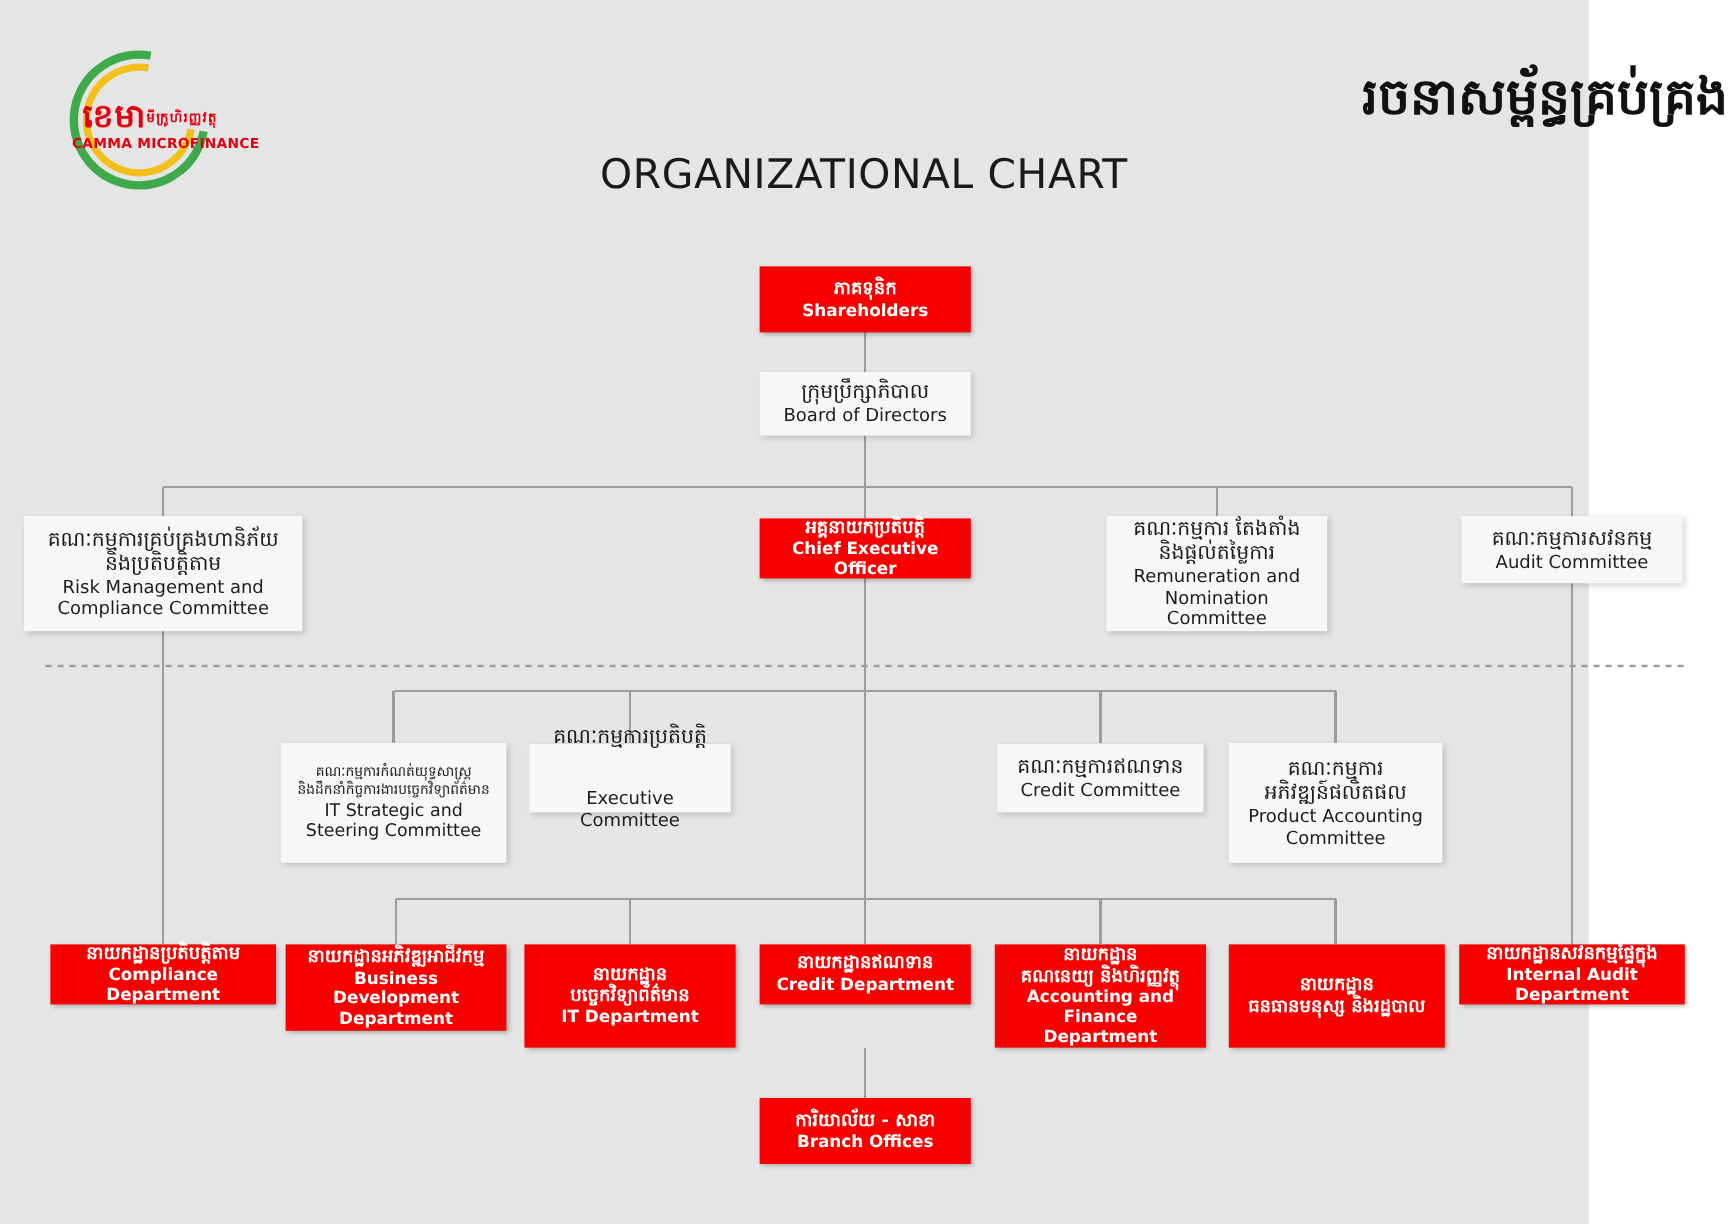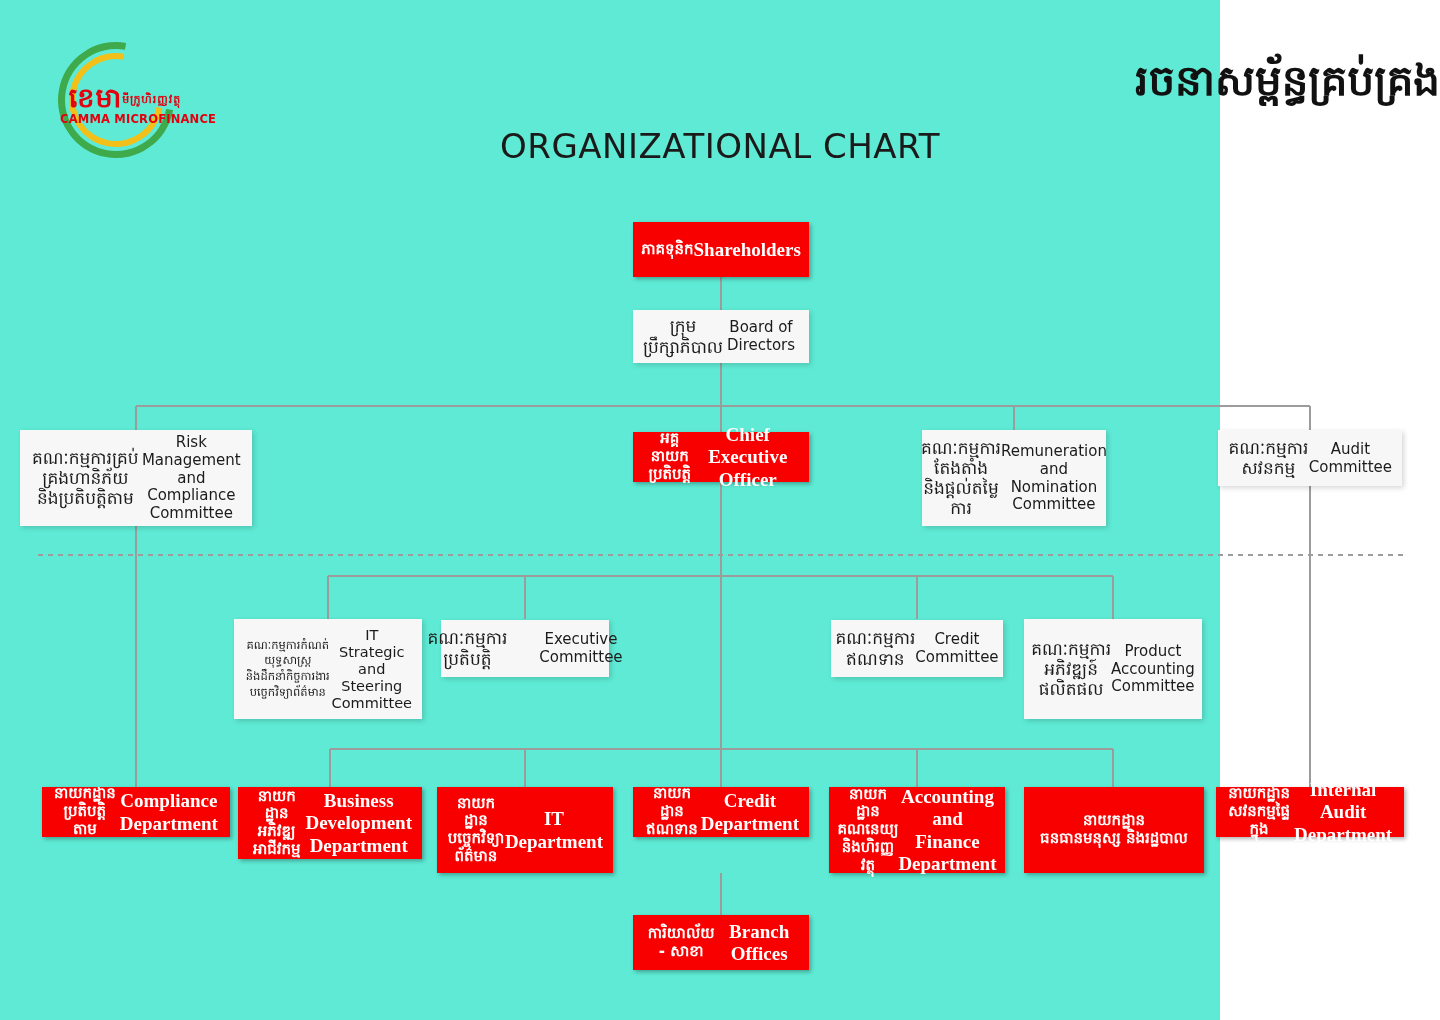--- a/index.html
+++ b/index.html
@@ -5,23 +5,23 @@
   * { box-sizing: border-box; margin: 0; padding: 0; }
   html, body {
     width: 1440px;
     height: 1020px;
     background: #ffffff;
     font-family: "DejaVu Sans", "Liberation Sans", sans-serif;
     overflow: hidden;
   }
   #stage {
     position: relative;
-    width: 1220px;
+    width: 1324px;
     height: 1020px;
-    background: #5eead4;
+    background: #e5e5e5;
   }
 
   
   #logo-wrap {
     position: absolute;
     left: 52px; top: 40px;
     width: 138px; height: 120px;
   }
   .ring {
     position: absolute;
@@ -94,20 +94,21 @@
     position: absolute;
     left: 0; top: 0;
     width: 1440px; height: 1020px;
     pointer-events: none;
   }
 
   
   .node {
     position: absolute;
     display: flex;
+    flex-direction: column;
     align-items: center;
     justify-content: center;
     text-align: center;
     padding: 12px 10px;
     line-height: 1.18;
     z-index: 3;
   }
   .node.red {
     background: #f80000;
     color: #ffffff;
@@ -121,21 +122,21 @@
   .kh {
     font-weight: bold;
     display: block;
     white-space: pre-line;
   }
   .en {
     display: block;
     white-space: pre-line;
   }
   .node.red .kh { font-size: 15px; }
-  .node.red .en { font-size: 19px; font-weight: bold; margin-top: 1px; font-family: Liberation Serif, serif; }
+  .node.red .en { font-size: 14px; font-weight: bold; margin-top: 1px; }
   .node.grey .kh { font-size: 17px; font-weight: 400; }
   .node.grey .en { font-size: 15px; font-weight: 400; margin-top: 1px; }
 
   
   .node.small-kh .kh { font-size: 11.5px; font-weight: 400; line-height: 1.35; }
   .node.small-kh .en { font-size: 14.5px; }
 </style>
 </head>
 <body>
 

